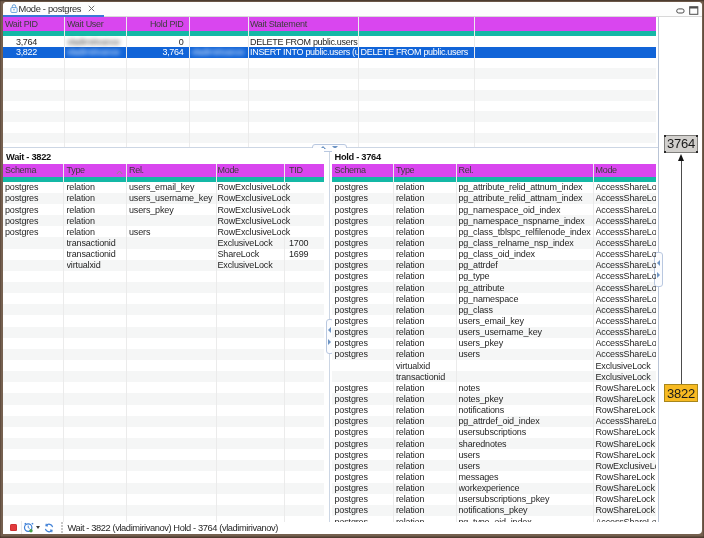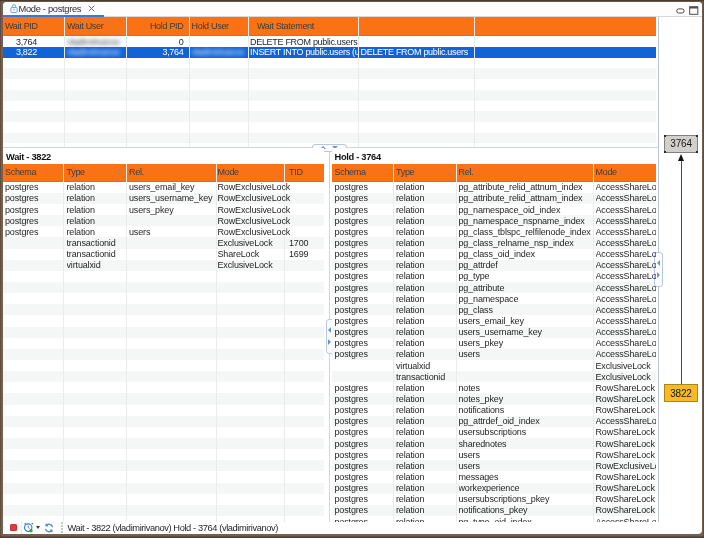--- a/index.html
+++ b/index.html
@@ -12,41 +12,41 @@
           border-bottom:1.2px solid #d8d8d8;border-radius:4px 4px 0 0;}
   #tab{position:absolute;left:3px;top:0;width:100px;height:13.9px;}
   #tab-underline{position:absolute;left:0px;top:13.2px;width:101.5px;height:1.9px;background:#3c77d8;}
   #tab-label{position:absolute;left:13px;top:1px;font-size:9.3px;letter-spacing:-0.3px;color:#2c2c2c;line-height:13px;}
   #tab-close{position:absolute;left:82px;top:3.4px;width:7px;height:7px;cursor:pointer;}
   #tab-lock{position:absolute;left:4.2px;top:2.4px;width:8px;height:9px;}
   #btn-min{position:absolute;left:673.5px;top:5px;width:9px;height:7.5px;}
   #btn-max{position:absolute;left:686.5px;top:4.3px;width:9.5px;height:9px;}
   
   .tbl{position:absolute;overflow:hidden;background:#fff;}
-  .tbl .hdr{position:absolute;left:0;top:0;right:0;background:#f97316;border-bottom:1px solid #14b8a6;box-sizing:border-box;}
+  .tbl .hdr{position:absolute;left:0;top:0;right:0;background:#d946ef;border-bottom:5px solid #14b8a6;box-sizing:border-box;}
   .tbl .hdr .hcell{position:absolute;font-size:9px;letter-spacing:-0.3px;color:#3d3d3d;white-space:nowrap;z-index:2;}
   .tbl .row{position:absolute;left:0;right:0;}
   .tbl .row.stripe{background:#f5f6f6;}
   .tbl .row.selected{background:#1164d8;}
   .tbl .row.selected .cell{color:#ffffff;}
   .cell{position:absolute;top:0;bottom:0;font-size:9px;letter-spacing:-0.3px;color:#1f1f1f;
         white-space:nowrap;overflow:hidden;display:flex;align-items:center;z-index:2;}
   .cell.num{justify-content:flex-end;}
   .cell.blurred{filter:blur(2.1px);opacity:.85;overflow:visible;}
   .gridline{position:absolute;top:0;bottom:0;width:1px;background:#ebebeb;pointer-events:none;z-index:1;}
   .panel-title{position:absolute;font-size:9.3px;font-weight:bold;letter-spacing:-0.3px;color:#111;white-space:nowrap;z-index:5;}
   #wait-table .cell, #hold-table .cell{letter-spacing:-0.15px;}
   
   .sash-line-h{position:absolute;height:1px;background:#ccd6e4;}
   .sash-line-v{position:absolute;width:1px;background:#ccd6e4;}
   .sash-widget{position:absolute;background:#fbfcfe;border:1px solid #b9c8e0;border-radius:3px;}
   .tri{position:absolute;width:0;height:0;}
   
   #graph-edge{position:absolute;width:1px;background:#4c4c4c;}
-  .gnode{position:absolute;font-size:10px;letter-spacing:-0.2px;color:#1a1a1a;
+  .gnode{position:absolute;font-size:13px;letter-spacing:-0.2px;color:#1a1a1a;
          display:flex;align-items:center;justify-content:center;box-sizing:border-box;}
   #gnode-hold{background:#d2d0cd;border:1px solid #81807d;}
   #gnode-wait{background:#f7ba22;border:1px solid #a8861b;}
   .ndot{position:absolute;width:2px;height:2px;background:#2a2a2a;}
   #edge-arrow{position:absolute;width:0;height:0;border-left:3.5px solid transparent;
               border-right:3.5px solid transparent;border-bottom:7px solid #111;}
   
   #statusbar{position:absolute;left:2.5px;top:521.8px;width:653px;height:12px;background:#fff;}
   #status-text{position:absolute;left:65px;top:1.2px;font-size:9.3px;letter-spacing:-0.4px;color:#262626;line-height:11px;white-space:nowrap;}
   #stop-btn{position:absolute;left:7.3px;top:2.2px;width:7.4px;height:7.4px;background:#e23b3d;border-radius:1.5px;
@@ -95,22 +95,21 @@
         <rect x="0.7" y="0.9" width="8.1" height="1.6" fill="#4c4c4c"></rect>
       </svg>
     </span>
   </div>
 
   <div id="top-table" class="tbl" style="left: 2.5px; top: 17.3px; width: 653.3px; height: 129.6px;">
       <div class="hdr" style="top: 0px; height: 19px;">
         <span class="hcell" style="left: 2.5px; width: 260px; top: 0px; bottom: 0px; display: flex; align-items: center;">Wait PID</span>
         <span class="hcell" style="left: 91px; width: 90px; text-align: right; top: 0px; bottom: 0px; display: flex; align-items: center; justify-content: flex-end;">Hold PID</span>
         <span class="hcell" style="left: 64.5px; width: 260px; top: 0px; bottom: 0px; display: flex; align-items: center;">Wait User</span>
-        <span class="hcell" style="left: 189px; width: 260px; top: 0px; bottom: 0px; display: flex; align-items: center;">Hold User</span>
-        <span class="hcell" style="left: 247.5px; width: 260px; top: 0px; bottom: 0px; display: flex; align-items: center; padding-left: 7px;">Wait Statement</span>
+        <span class="hcell" style="left: 247.5px; width: 260px; top: 0px; bottom: 0px; display: flex; align-items: center;">Wait Statement</span>
       </div>
       <div class="row" style="top: 19px; height: 10.72px;">
         <span class="cell num" style="left: -55.5px; width: 90px;">3,764</span>
         <span class="cell blurred" style="left: 64.5px; width: 260px;">vladimirivanov</span>
         <span class="cell num" style="left: 91px; width: 90px;">0</span>
         <span class="cell" style="left: 247.5px; width: 107.5px;">DELETE FROM public.users</span>
       </div>
       <div class="row stripe selected" style="top: 29.72px; height: 10.72px;">
         <span class="cell num" style="left: -55.5px; width: 90px;">3,822</span>
         <span class="cell blurred" style="left: 64.5px; width: 260px;">vladimirivanov</span>

